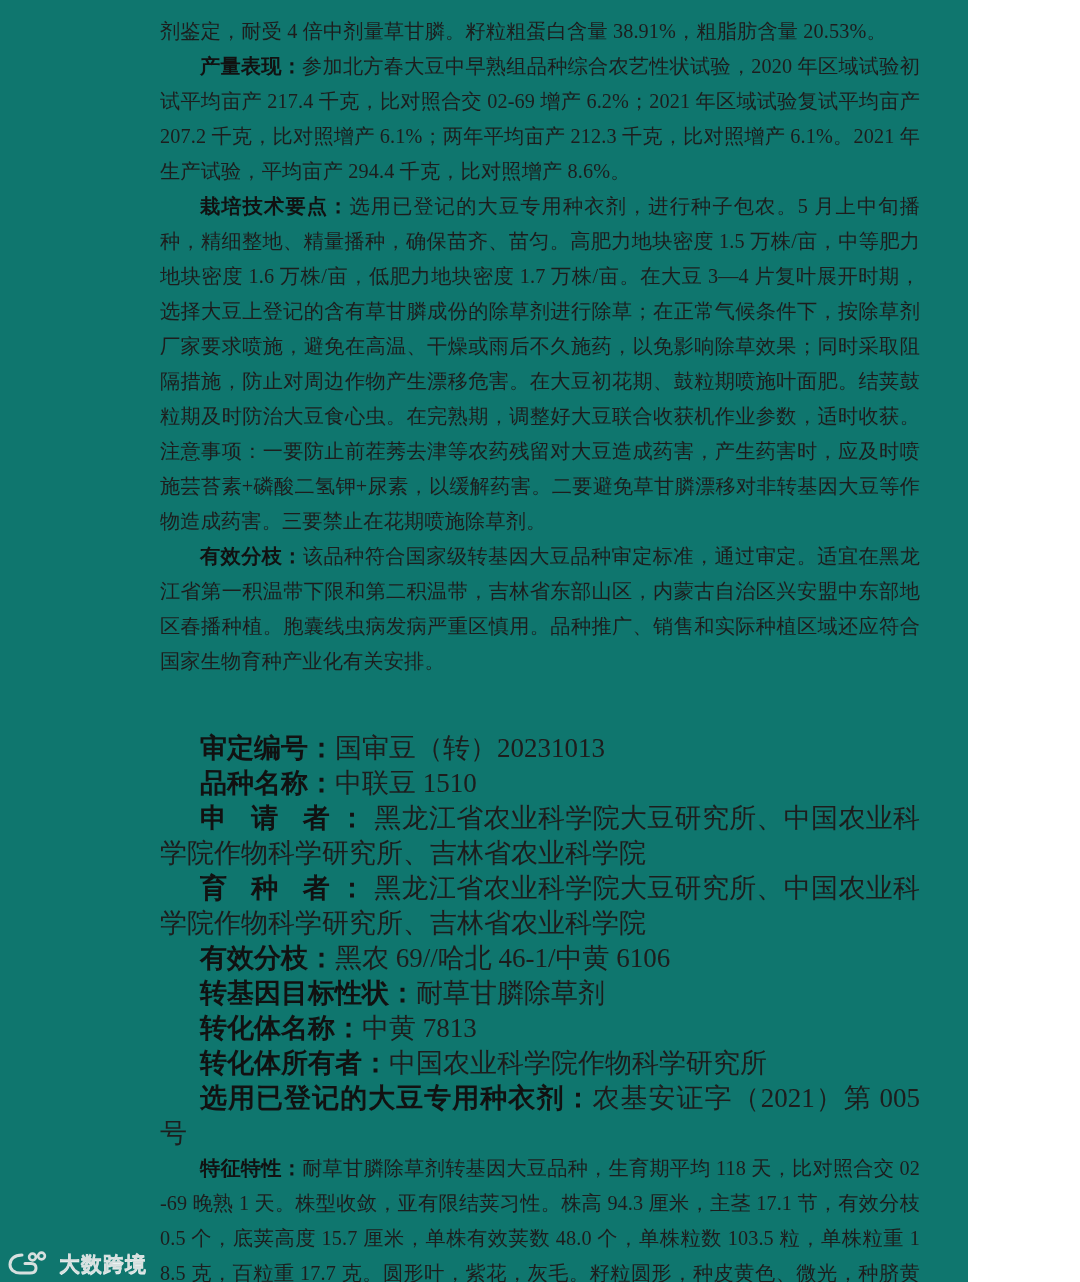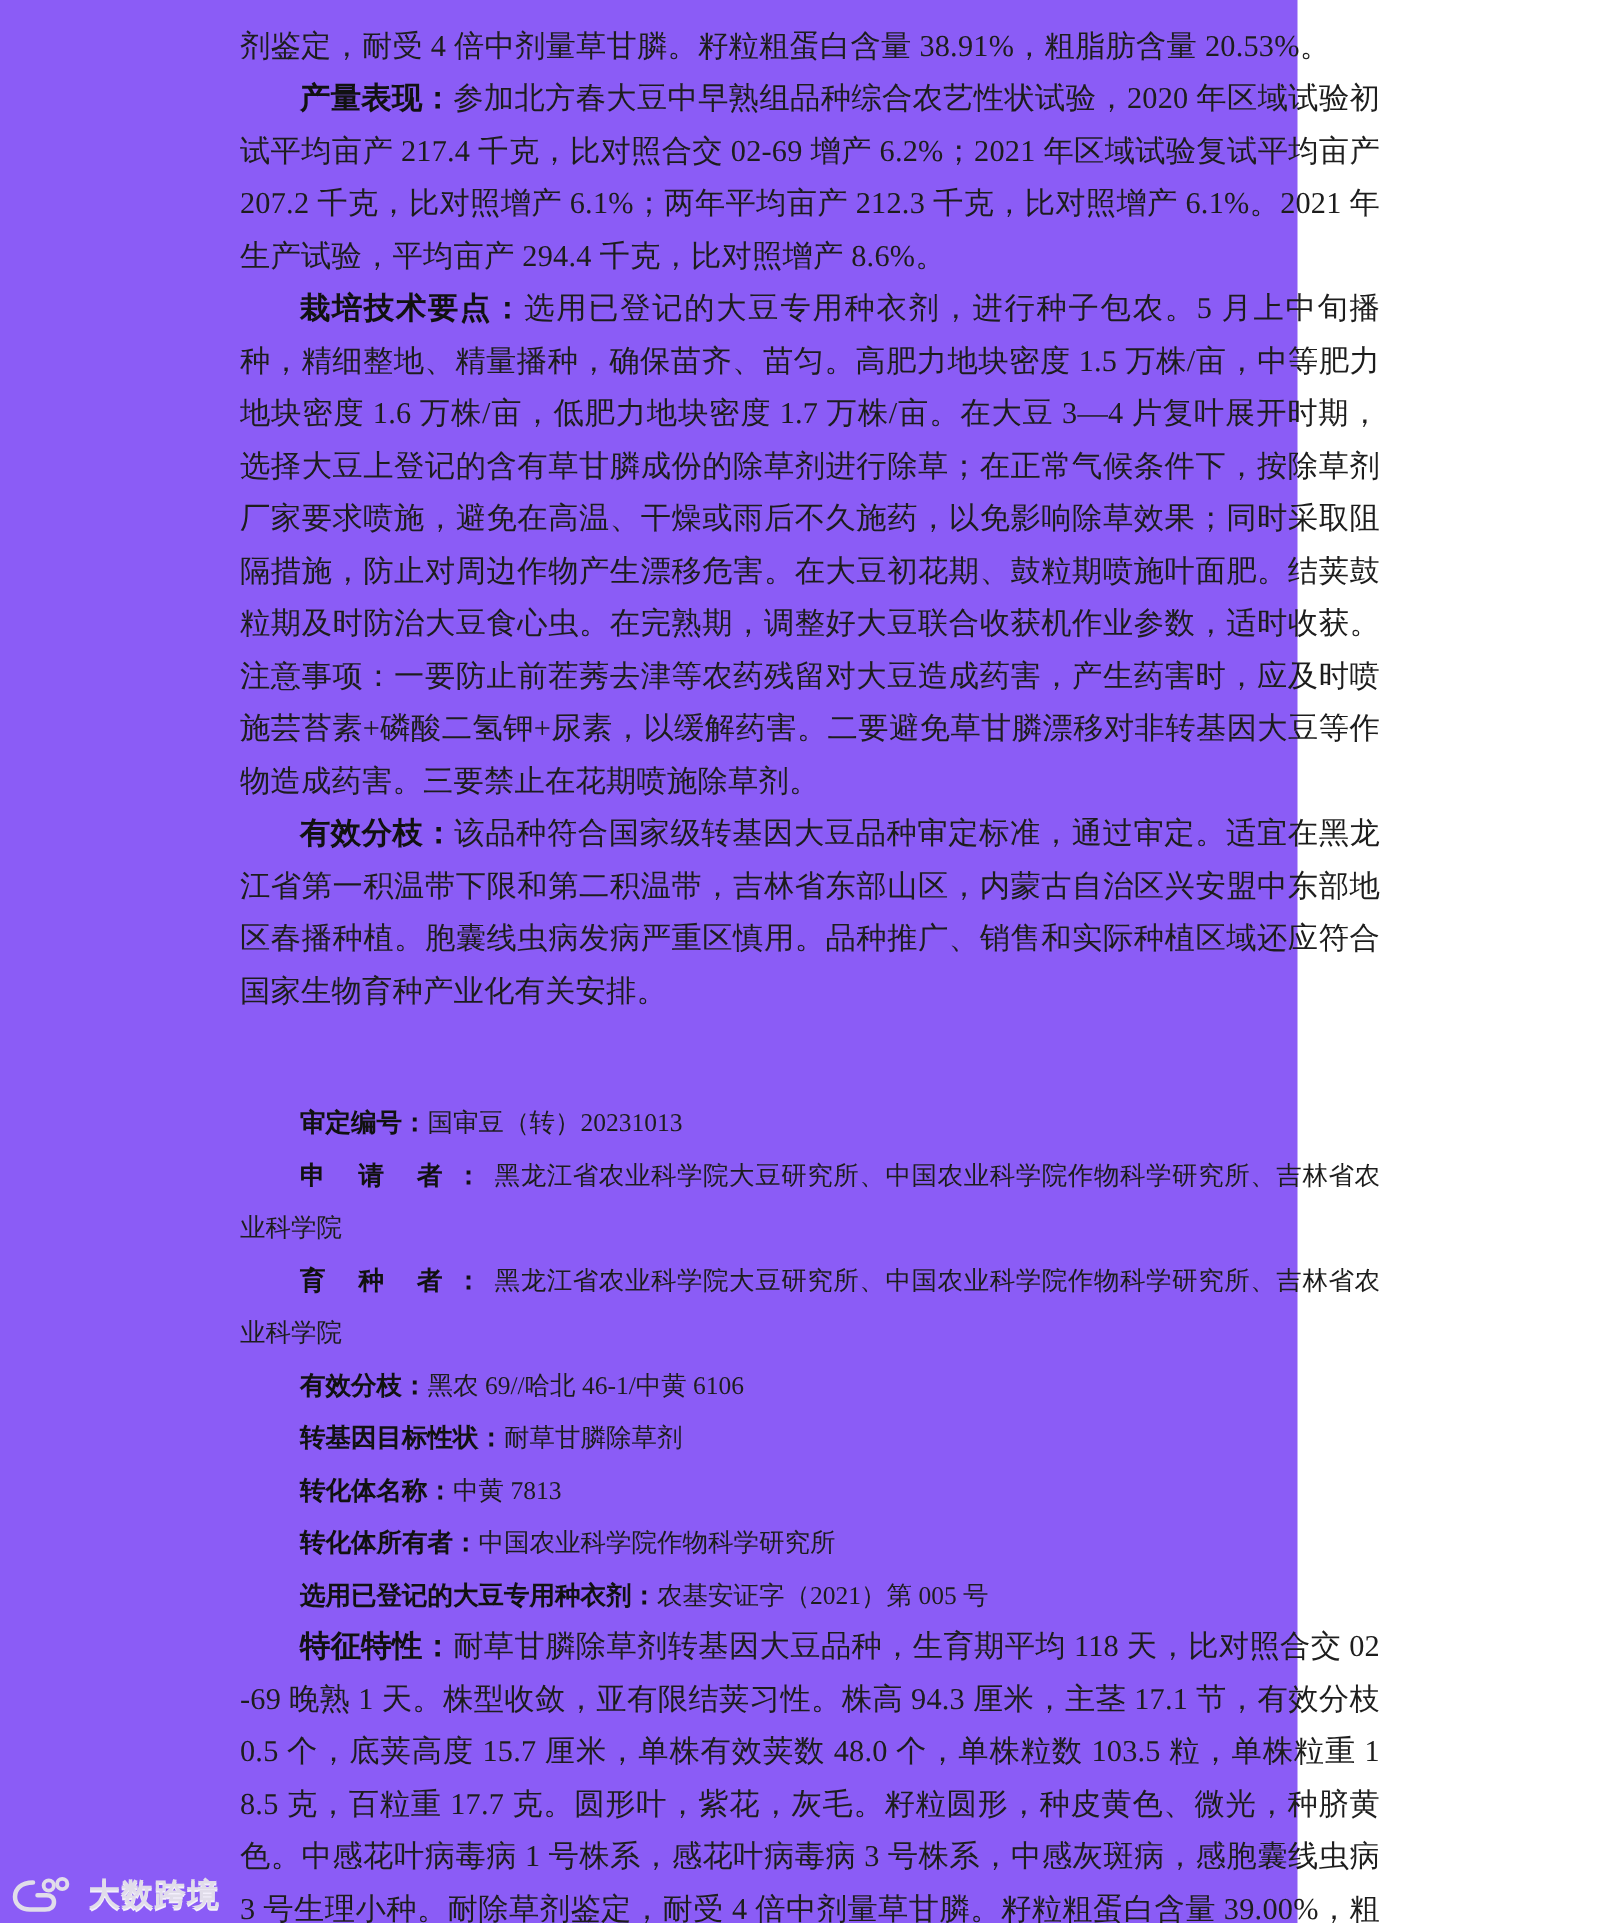--- a/index.html
+++ b/index.html
@@ -11,23 +11,23 @@
     width: 1080px;
     height: 1282px;
     position: relative;
     overflow: hidden;
     font-family: "Liberation Serif", "DejaVu Serif", serif;
   }
 
   .page {
     position: absolute;
     left: 0; top: 0;
-    width: 865px;
+    width: 968px;
     height: 1282px;
-    background: #8b5cf6;
+    background: #0f766e;
   }
 
   .doc-body {
     position: absolute;
     left: 160px;
     top: 14px;
     width: 760px;
   }
 
   
@@ -46,21 +46,21 @@
     text-indent: 40px;
   }
   .para .lbl {
     font-weight: bold;
     color: #111;
     margin-top: 47px;
   }
 
   
   .field {
-    font-size: 17px;
+    font-size: 27px;
     line-height: 35px;
     color: #1d1d1d;
     text-align: justify;
     text-justify: inter-character;
     text-indent: 40px;
     margin: 0;
     word-break: break-all;
   }
   .field .lbl {
     font-weight: bold;
@@ -105,20 +105,21 @@
 
     <p class="para indent"><span class="lbl">栽培技术要点：</span><span>选用已登记的大豆专用种衣剂，进行种子包农。5 月上中旬播种，精细整地、精量播种，确保苗齐、苗匀。高肥力地块密度 1.5 万株/亩，中等肥力地块密度 1.6 万株/亩，低肥力地块密度 1.7 万株/亩。在大豆 3—4 片复叶展开时期，选择大豆上登记的含有草甘膦成份的除草剂进行除草；在正常气候条件下，按除草剂厂家要求喷施，避免在高温、干燥或雨后不久施药，以免影响除草效果；同时采取阻隔措施，防止对周边作物产生漂移危害。在大豆初花期、鼓粒期喷施叶面肥。结荚鼓粒期及时防治大豆食心虫。在完熟期，调整好大豆联合收获机作业参数，适时收获。注意事项：一要防止前茬莠去津等农药残留对大豆造成药害，产生药害时，应及时喷施芸苔素+磷酸二氢钾+尿素，以缓解药害。二要避免草甘膦漂移对非转基因大豆等作物造成药害。三要禁止在花期喷施除草剂。</span></p>
 
     <p class="para indent"><span class="lbl">有效分枝：</span><span>该品种符合国家级转基因大豆品种审定标准，通过审定。适宜在黑龙江省第一积温带下限和第二积温带，吉林省东部山区，内蒙古自治区兴安盟中东部地区春播种植。胞囊线虫病发病严重区慎用。品种推广、销售和实际种植区域还应符合国家生物育种产业化有关安排。</span></p>
 
     <div class="gap"></div>
     <div class="gap-half"></div>
 
     <p class="field"><span class="lbl">审定编号：</span><span>国审豆（转）20231013</span></p>
 
+    <p class="field"><span class="lbl">品种名称：</span><span>中联豆 1510</span></p>
 
     <p class="field"><span class="lbl sp3">申 请 者：</span><span>黑龙江省农业科学院大豆研究所、中国农业科学院作物科学研究所、吉林省农业科学院</span></p>
 
     <p class="field"><span class="lbl sp3">育 种 者：</span><span>黑龙江省农业科学院大豆研究所、中国农业科学院作物科学研究所、吉林省农业科学院</span></p>
 
     <p class="field"><span class="lbl">有效分枝：</span><span>黑农 69//哈北 46-1/中黄 6106</span></p>
 
     <p class="field"><span class="lbl">转基因目标性状：</span><span>耐草甘膦除草剂</span></p>
 
     <p class="field"><span class="lbl">转化体名称：</span><span>中黄 7813</span></p>

